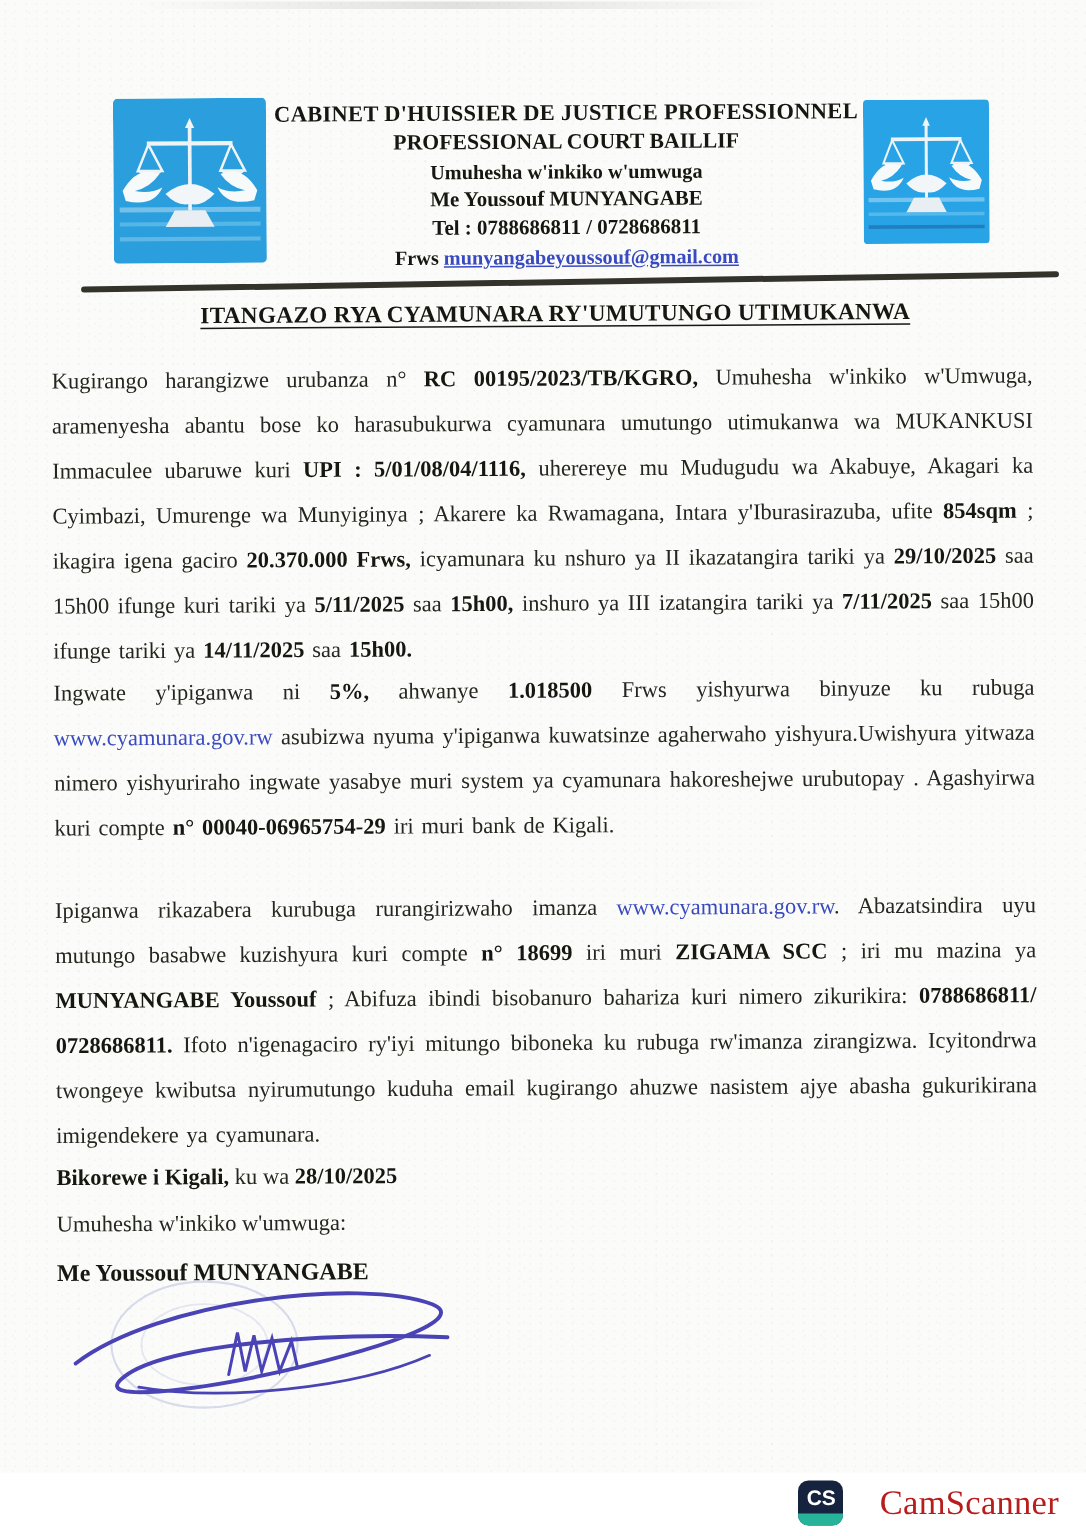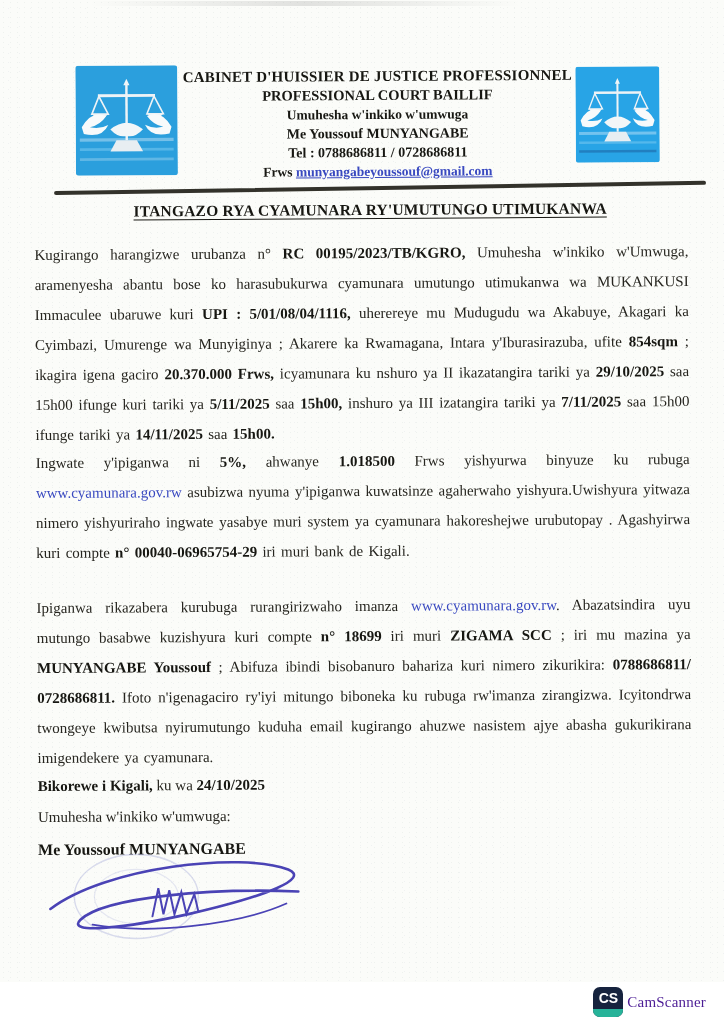--- a/index.html
+++ b/index.html
@@ -84,38 +84,38 @@
     background: linear-gradient(90deg, transparent, rgba(130,130,130,0.22), transparent);
   }
 
   
   .cs-strip {
     position: absolute; left: 0; bottom: 0; width: 724px; height: 42px;
     background: #ffffff;
   }
   .cs-brand {
     position: absolute; right: 18px; top: 5px;
-    display: flex; align-items: center; gap: 4px;
+    display: flex; align-items: center; gap: 24px;
   }
   .cs-icon {
     width: 30px; height: 30px; border-radius: 7px; overflow: hidden;
     background: var(--cs_navy, #16233e);
     position: relative;
   }
   .cs-icon .cs-letters {
     position: absolute; top: 1px; left: 0; width: 100%; height: 21px;
     color: #ffffff; font-weight: 700; font-size: 14px; line-height: 21px;
     text-align: center; font-family: "Liberation Sans", sans-serif;
   }
   .cs-icon .cs-band {
     position: absolute; bottom: 0; left: 0; width: 100%; height: 8px;
     background: var(--cs_teal, #27b399);
   }
   .cs-label {
-    font-size: 15px; color: #4c1d95; letter-spacing: 0.2px;
+    font-size: 23px; color: #b91c1c; letter-spacing: 0.2px;
     font-family: "Liberation Serif", serif;
   }
 </style>
 </head>
 <body>
 
 <div class="page">
   <div class="smudge-top"></div>
 
   <div class="tilt">
@@ -178,21 +178,21 @@
 
     <div class="doc-title">
       <span>ITANGAZO RYA CYAMUNARA RY'UMUTUNGO UTIMUKANWA</span>
     </div>
 
     <div class="para para-1"><span>Kugirango harangizwe urubanza n° </span><span class="seg-b">RC 00195/2023/TB/KGRO,</span><span> Umuhesha w'inkiko w'Umwuga, aramenyesha abantu bose ko harasubukurwa cyamunara umutungo utimukanwa wa MUKANKUSI Immaculee ubaruwe kuri </span><span class="seg-b">UPI : 5/01/08/04/1116,</span><span> uherereye mu Mudugudu wa Akabuye, Akagari ka Cyimbazi, Umurenge wa Munyiginya ; Akarere ka Rwamagana, Intara y'Iburasirazuba, ufite </span><span class="seg-b">854sqm</span><span> ; ikagira igena gaciro </span><span class="seg-b">20.370.000 Frws,</span><span> icyamunara ku nshuro ya II ikazatangira tariki ya </span><span class="seg-b">29/10/2025</span><span> saa 15h00 ifunge kuri tariki ya </span><span class="seg-b">5/11/2025</span><span> saa </span><span class="seg-b">15h00,</span><span> inshuro ya III izatangira tariki ya </span><span class="seg-b">7/11/2025</span><span> saa 15h00 ifunge tariki ya </span><span class="seg-b">14/11/2025</span><span> saa </span><span class="seg-b">15h00.</span></div>
     <div class="para para-2"><span>Ingwate y'ipiganwa ni </span><span class="seg-b">5%,</span><span> ahwanye </span><span class="seg-b">1.018500</span><span> Frws yishyurwa binyuze ku rubuga </span><span class="seg-l">www.cyamunara.gov.rw</span><span> asubizwa nyuma y'ipiganwa kuwatsinze agaherwaho yishyura.Uwishyura yitwaza nimero yishyuriraho ingwate yasabye muri system ya cyamunara hakoreshejwe urubutopay . Agashyirwa kuri compte </span><span class="seg-b">n° 00040-06965754-29</span><span> iri muri bank de Kigali.</span></div>
     <div class="para para-3"><span>Ipiganwa rikazabera kurubuga rurangirizwaho imanza </span><span class="seg-l">www.cyamunara.gov.rw</span><span>.  Abazatsindira uyu mutungo basabwe kuzishyura kuri compte </span><span class="seg-b">n° 18699</span><span> iri muri </span><span class="seg-b">ZIGAMA SCC</span><span> ; iri mu mazina ya </span><span class="seg-b">MUNYANGABE Youssouf</span><span> ; Abifuza ibindi bisobanuro bahariza kuri nimero zikurikira: </span><span class="seg-b">0788686811/ 0728686811.</span><span> Ifoto n'igenagaciro ry'iyi mitungo biboneka ku rubuga rw'imanza zirangizwa. Icyitondrwa twongeye kwibutsa nyirumutungo kuduha email kugirango ahuzwe nasistem ajye abasha gukurikirana imigendekere ya cyamunara.</span></div>
 
     <div class="footer">
-      <div class="f-line"><span class="seg-b">Bikorewe i Kigali,</span><span> ku wa </span><span class="seg-b">24/10/2025</span></div>
+      <div class="f-line"><span class="seg-b">Bikorewe i Kigali,</span><span> ku wa </span><span class="seg-b">28/10/2025</span></div>
       <div class="f-line">Umuhesha w'inkiko w'umwuga:</div>
       <div class="f-line f-line3">Me Youssouf MUNYANGABE</div>
     </div>
 
     <div class="signature">
       <svg viewBox="0 0 300 108">
         <ellipse cx="100" cy="52" rx="62" ry="42" fill="none" stroke="rgba(110,120,200,0.25)" stroke-width="1.4"></ellipse>
         <ellipse cx="100" cy="52" rx="42" ry="27" fill="none" stroke="rgba(110,120,200,0.16)" stroke-width="1.2"></ellipse>
         <path d="M14 64 C 70 22, 205 8, 252 26 C 274 35, 232 52, 152 70 C 92 83, 28 90, 44 75 C 68 52, 178 44, 262 48" fill="none" stroke="#4a43b5" stroke-width="2.6" stroke-linecap="round"></path>
         <path d="M116 72 l6 -28 l5 26 l6 -24 l5 24 l7 -22 l5 22 l8 -20 l4 18" fill="none" stroke="#4a43b5" stroke-width="2" stroke-linecap="round"></path>

